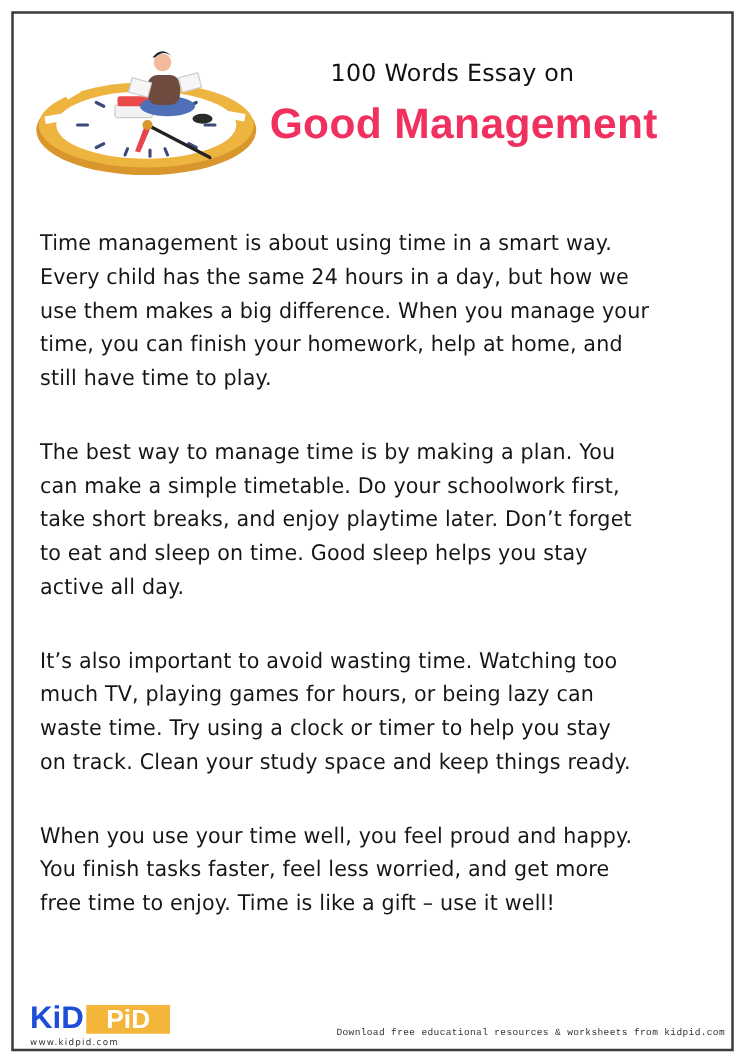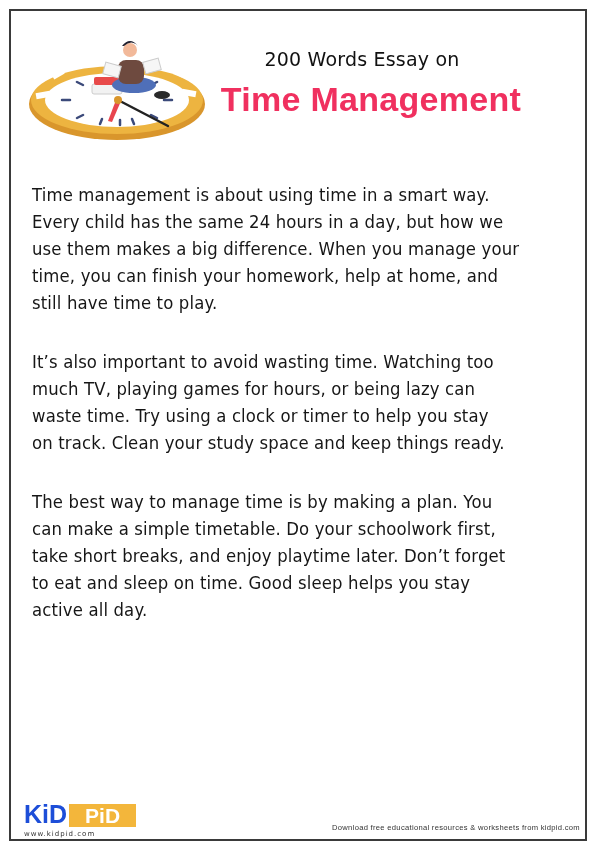--- a/index.html
+++ b/index.html
@@ -9,21 +9,21 @@
   .subtitle { position:absolute; left:232px; top:48px; width:260px; text-align:center; font-size:19px; color:#111; letter-spacing:0.2px; }
   .title { position:absolute; left:196px; top:80px; width:350px; text-align:center; font-family:"Liberation Sans", sans-serif; font-weight:bold; font-size:34px; color:#f0305f; letter-spacing:0.3px; }
   .body { position:absolute; left:32px; top:170px; width:545px; }
   .para { margin:12px 0 32px 0; }
   .line { display:block; font-family:"DejaVu Sans", sans-serif; font-size:17.2px; line-height:27px; color:#161616; white-space:nowrap; letter-spacing:0.15px; transform:scaleX(0.96); transform-origin:left center; }
   .logo { position:absolute; left:24px; top:803px; }
   .logo-text { font-family:"Liberation Sans", sans-serif; font-weight:bold; font-size:25px; line-height:22px; letter-spacing:0px; }
   .logo-kid { color:#1d4ed8; }
   .logo-pid { color:#fff; background:#f3b63b; padding:0 16px; border-radius:0; margin-left:2px; font-size:21px; }
   .logo-url { font-size:7px; color:#333; letter-spacing:1px; margin-top:3px; margin-left:0; }
-  .footer-note { position:absolute; right:20px; top:823px; font-family:Liberation Sans, sans-serif; font-size:7.6px; color:#333; letter-spacing:0.3px; }
+  .footer-note { position:absolute; right:20px; top:823px; font-family:Liberation Mono, monospace; font-size:7.6px; color:#333; letter-spacing:0.3px; }
 </style>
 </head>
 <body>
 
 <div class="frame"></div>
 
 <svg class="illus" viewBox="0 0 190 120" xmlns="http://www.w3.org/2000/svg">
 
   <ellipse cx="95" cy="82" rx="88" ry="36" fill="#d9962c"></ellipse>
   <ellipse cx="95" cy="78" rx="86" ry="34" fill="#edb440"></ellipse>
@@ -55,43 +55,48 @@
 
   <ellipse cx="112" cy="63" rx="22" ry="8" fill="#4f6fb8"></ellipse>
   <rect x="96" y="38" width="26" height="24" rx="8" fill="#6e4a3f"></rect>
   <circle cx="108" cy="28" r="7" fill="#f2b99a"></circle>
   <path d="M100 24 Q108 14 116 24 L114 22 Q108 18 102 24 Z" fill="#1f1f2e"></path>
   <rect x="122" y="38" width="16" height="12" fill="#f6f6f6" stroke="#ccc" transform="rotate(-15 130 44)"></rect>
   <rect x="82" y="42" width="16" height="12" fill="#f6f6f6" stroke="#ccc" transform="rotate(15 90 48)"></rect>
   <ellipse cx="140" cy="73" rx="8" ry="4" fill="#2a2a2a"></ellipse>
 </svg>
 
-<div class="subtitle">200 Words Essay on</div>
-<div class="title">Time Management</div>
+<div class="subtitle">100 Words Essay on</div>
+<div class="title">Good Management</div>
 
 <div class="body">
   <div class="para">
     <span class="line">Time management is about using time in a smart way.</span>
     <span class="line">Every child has the same 24 hours in a day, but how we</span>
     <span class="line">use them makes a big difference. When you manage your</span>
     <span class="line">time, you can finish your homework, help at home, and</span>
     <span class="line">still have time to play.</span>
   </div>
   <div class="para">
+    <span class="line">The best way to manage time is by making a plan. You</span>
+    <span class="line">can make a simple timetable. Do your schoolwork first,</span>
+    <span class="line">take short breaks, and enjoy playtime later. Don’t forget</span>
+    <span class="line">to eat and sleep on time. Good sleep helps you stay</span>
+    <span class="line">active all day.</span>
+  </div>
+  <div class="para">
     <span class="line">It’s also important to avoid wasting time. Watching too</span>
     <span class="line">much TV, playing games for hours, or being lazy can</span>
     <span class="line">waste time. Try using a clock or timer to help you stay</span>
     <span class="line">on track. Clean your study space and keep things ready.</span>
   </div>
   <div class="para">
-    <span class="line">The best way to manage time is by making a plan. You</span>
-    <span class="line">can make a simple timetable. Do your schoolwork first,</span>
-    <span class="line">take short breaks, and enjoy playtime later. Don’t forget</span>
-    <span class="line">to eat and sleep on time. Good sleep helps you stay</span>
-    <span class="line">active all day.</span>
+    <span class="line">When you use your time well, you feel proud and happy.</span>
+    <span class="line">You finish tasks faster, feel less worried, and get more</span>
+    <span class="line">free time to enjoy. Time is like a gift – use it well!</span>
   </div>
 </div>
 
 <div class="logo">
   <div class="logo-text">
     <span class="logo-kid">KiD</span><span class="logo-pid">PiD</span>
   </div>
   <div class="logo-url">www.kidpid.com</div>
 </div>
 

